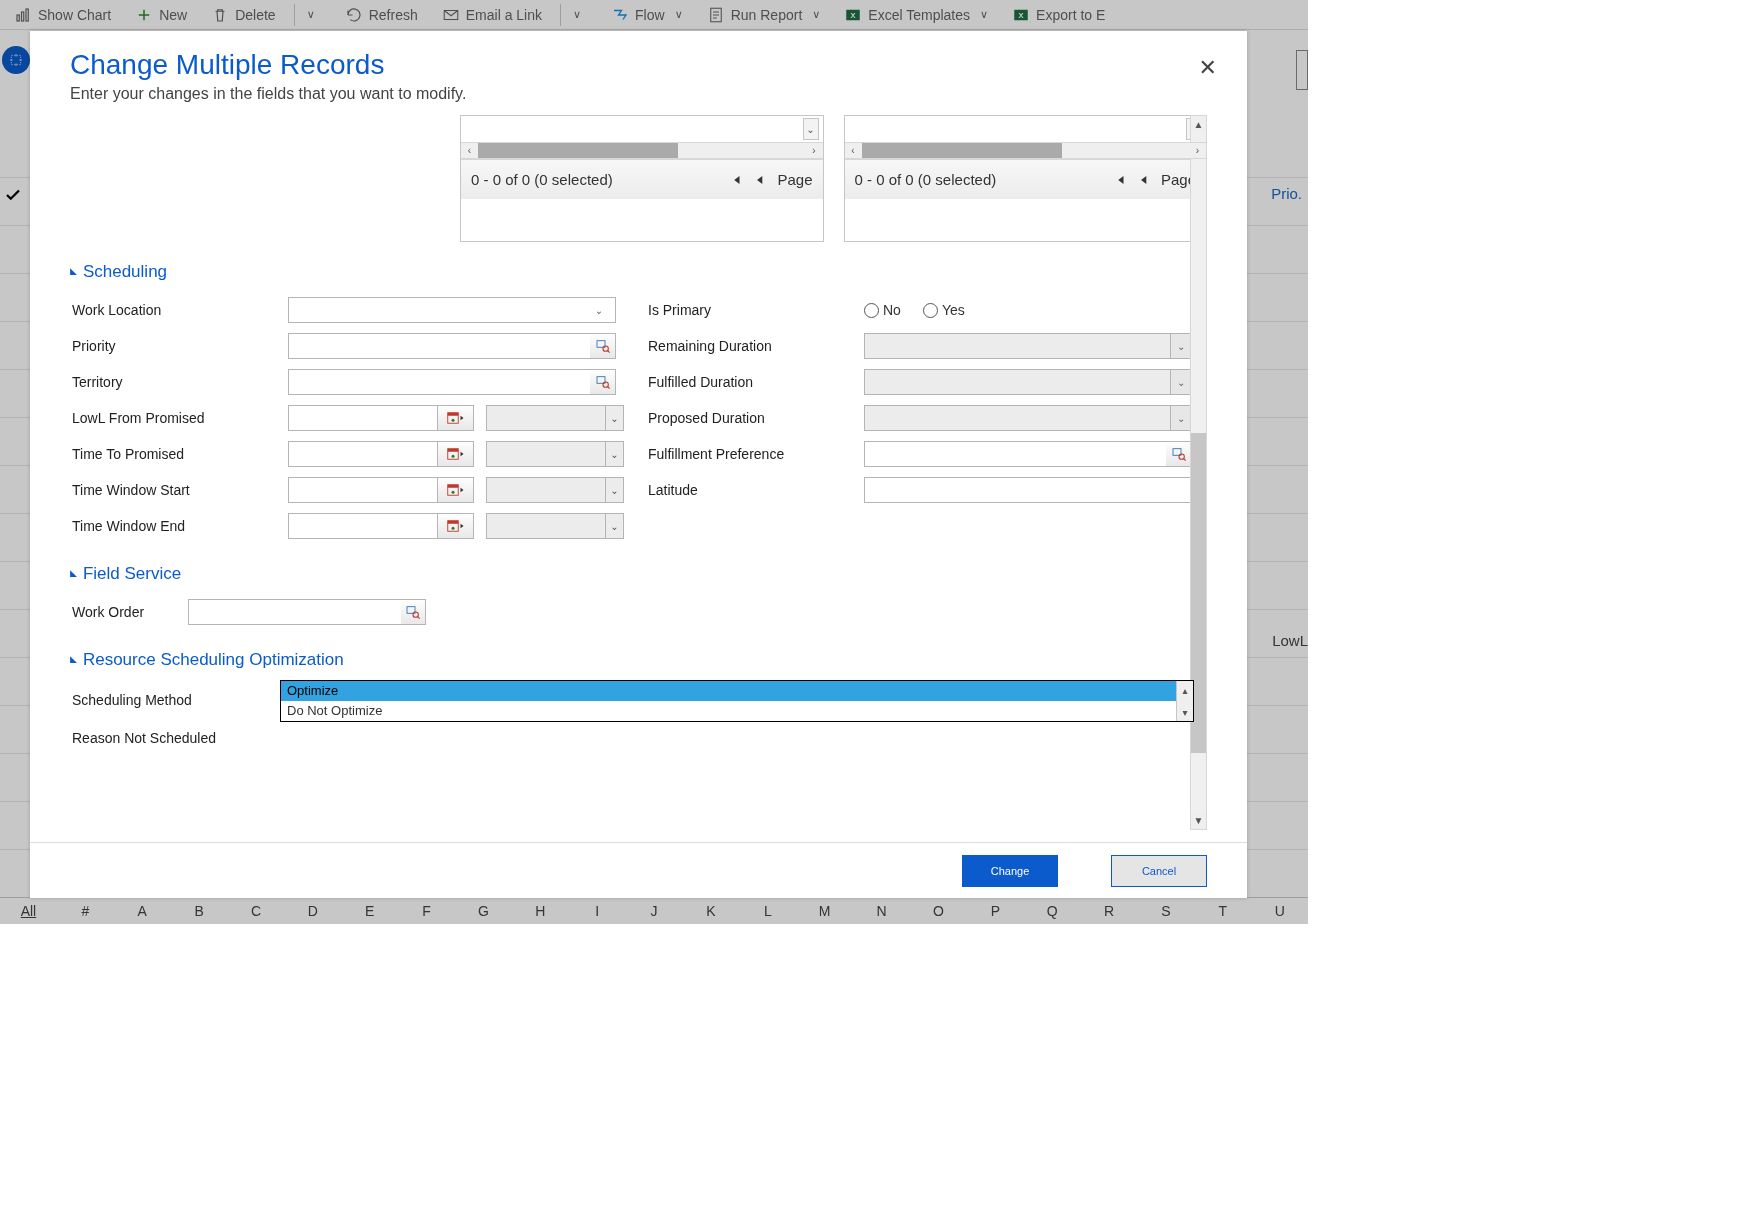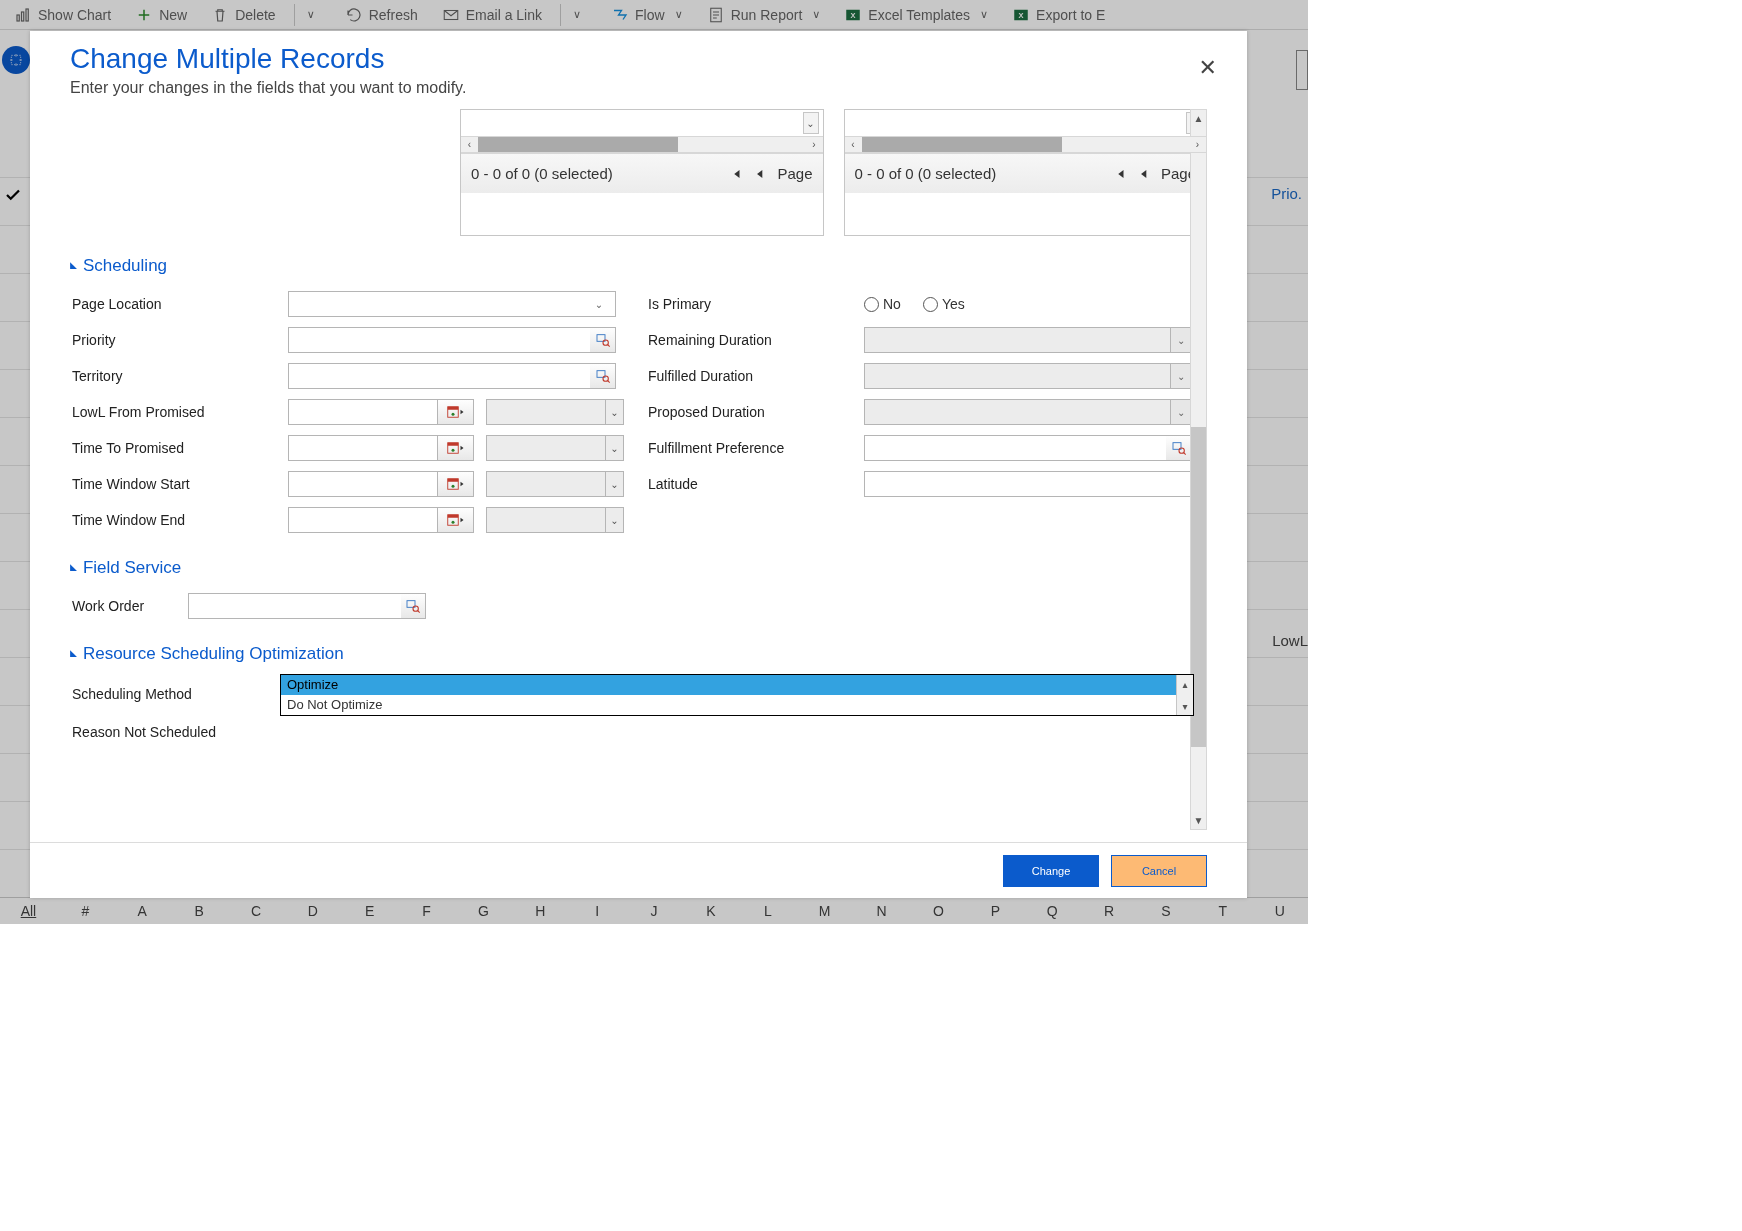--- a/index.html
+++ b/index.html
@@ -20,21 +20,21 @@
   .bg-text-prio { position:absolute; right:6px; top:185px; color:#1b69c6; font-size:15px; }
   .bg-text-lowl { position:absolute; right:0; top:632px; color:#444; font-size:15px; }
   .bg-letters { position:absolute; bottom:0; left:0; right:0; height:27px; display:flex; border-top:1px solid #ccc; color:#444; font-size:14px;}
   .bg-letters span { flex:1; text-align:center; line-height:27px; }
   .bg-letters span:first-child { text-decoration:underline; }
 
   .overlay-dim { position:absolute; inset:0; background:rgba(0,0,0,0.22); }
 
   
   .dialog { position:absolute; top:31px; left:30px; width:1217px; background:#fff; box-shadow:0 0 4px rgba(0,0,0,0.2); height:867px; display:flex; flex-direction:column; }
-  .dialog-header { padding:8px 40px 0 40px; position:relative; }
+  .dialog-header { padding:14px 40px 0 40px; position:relative; }
   .dialog-title { color:#0b5bcc; font-size:28px; font-weight:400; margin:4px 0 2px 0; }
   .dialog-sub { color:#444; font-size:16px; margin:4px 0 8px 0; }
   .close-btn { position:absolute; top:24px; right:30px; font-size:22px; color:#444; cursor:pointer; }
 
   .dialog-body { position:relative; flex:1; overflow:hidden; padding:0 40px; }
   .vscroll { position:absolute; right:40px; top:4px; bottom:12px; width:17px; border:1px solid #d7d7d7; background:#f0f0f0; }
   .vscroll .arrow { height:17px; display:flex; align-items:center; justify-content:center; font-size:10px; color:#555; background:#efefef; }
   .vscroll .track { position:absolute; top:17px; bottom:17px; left:0; right:0; }
   .vscroll .thumb { position:absolute; left:0; right:0; background:#c6c6c6; }
 
@@ -88,21 +88,21 @@
 
   .dropdown-open { position:relative; width:914px; border:1px solid #000; background:#fff; margin-top:0px;}
   .dd-scroll { position:absolute; right:0; top:0; bottom:0; width:17px; background:#efefef; border-left:1px solid #c6c6c6;}
   .dd-scroll .a{height:18px;display:flex;align-items:center;justify-content:center;font-size:10px;color:#555;}
   .dd-item { height:20px; line-height:20px; padding:0 6px; font-size:13px; margin-right:17px;}
   .dd-item.sel { background:#33a2e0; color:#000000; }
 
   .footer { height:56px; border-top:1px solid #dcdcdc; display:flex; align-items:center; justify-content:flex-end; padding:0 40px; gap:12px; }
   .btn { height:32px; min-width:96px; padding:0 20px; font-size:11px; border:1px solid transparent; cursor:pointer; display:inline-flex; align-items:center; justify-content:center;}
   .btn-primary { background:#0b5bcc; color:#fff; }
-  .btn-secondary { background:#fdba74; color:#0b5bcc; border:1px solid #0b5bcc; }
+  .btn-secondary { background:#e5e5e5; color:#0b5bcc; border:1px solid #0b5bcc;margin-left:41px; }
 
   .select-arrow { width:24px; text-align:center; font-size:10px; color:#666; }
 </style>
 </head>
 <body>
 
 <div class="page">
 
   <div class="ribbon">
     <div class="rb-item">
@@ -298,21 +298,21 @@
           </div>
           <div class="lb-space"></div>
         </div>
       </div>
 
       <div class="section">
         <div class="sec-head">Scheduling</div>
         <div class="cols">
           <div class="col">
             <div class="frow">
-              <div class="flabel">Page Location</div>
+              <div class="flabel">Work Location</div>
               <div class="fctrl">
                 <div class="inp sel" style="width:328px;">
                   <span class="select-arrow">⌄</span>
                 </div>
               </div>
             </div>
             <div class="frow">
               <div class="flabel">Priority</div>
               <div class="fctrl">
                 <div class="lookup-wrap">

